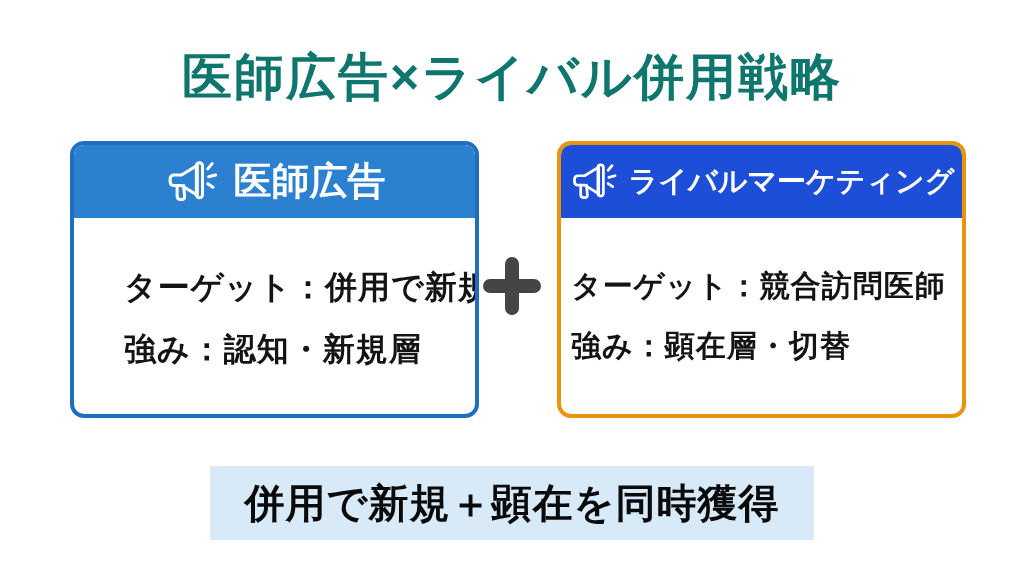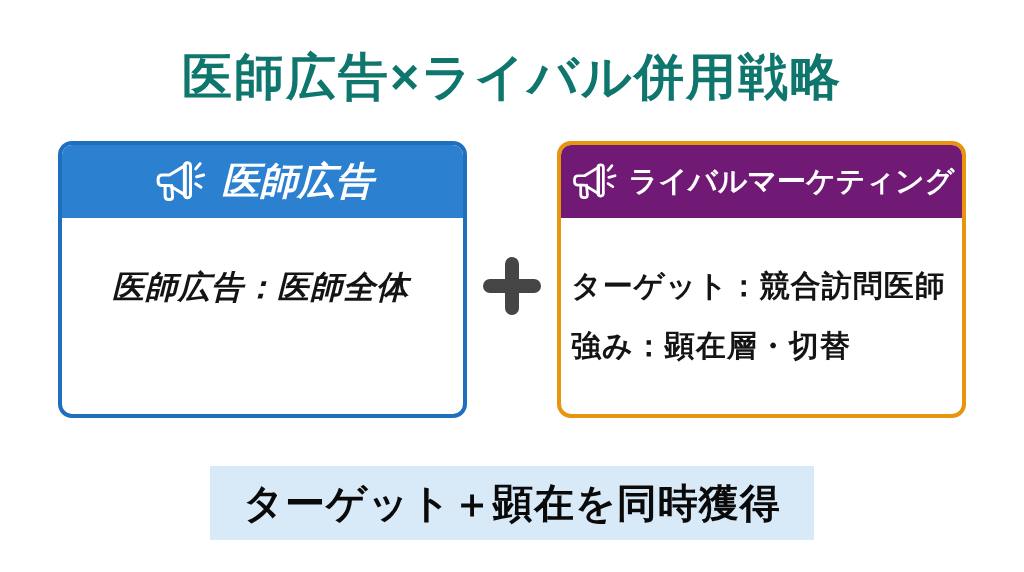--- a/index.html
+++ b/index.html
@@ -12,21 +12,21 @@
   .slide-title {
     position:absolute; top:52px; left:0; width:100%;
     text-align:center; font-size:50px; font-weight:800;
     letter-spacing:2px; line-height:1; color:#0f766e;
   }
   .card {
     position:absolute; top:141px; width:409px; height:277px;
     background:#ffffff; border-radius:14px; box-sizing:border-box;
     border:4px solid #1E6FBD; overflow:hidden;
   }
-  .card.left  { left:58px;  border-color:#1E6FBD;font-style:italic; }
+  .card.left  { left:70px;  border-color:#1E6FBD; }
   .card.right { left:557px; border-color:#E8940D; }
   .card-header {
     height:73px; display:flex; align-items:center; justify-content:center;
     gap:14px; color:#ffffff; font-weight:800;
     background:#2B80D0; border-radius:8px 8px 0 0;
   }
   .card.left  .card-header { background:#2B80D0; font-size:38px; }
   .card.right .card-header { background:#F59E1E; font-size:29px; gap:10px; }
   .megaphone { flex:0 0 auto; }
   .card.left  .megaphone { width:56px; height:46px; }
@@ -64,46 +64,47 @@
         <path d="M20 18 L38 7 L38 41 L20 30 L12 30 Q7 30 7 25 L7 23 Q7 18 12 18 Z"></path>
         <rect x="37" y="4" width="7" height="40" rx="3.5"></rect>
         <path d="M15 30 L15 42 Q15 46 19 46 L20 46 Q24 46 23.5 42 L22.5 30"></path>
         <path d="M50 11 L55 5"></path>
         <path d="M51 20 L59 18"></path>
         <path d="M50 28 L56 32"></path>
       </svg>
       <span>医師広告</span>
     </div>
     <div class="card-body">
-      <div class="body-line">医師広告：医師全体</div>
+      <div class="body-line">ターゲット：併用で新規</div>
+      <div class="body-line">強み：認知・新規層</div>
     </div>
   </div>
 
   <div class="plus-wrap">
     <svg viewBox="0 0 60 60" width="60" height="60">
       <rect x="1" y="23" width="58" height="14" rx="7" fill="#454545"></rect>
       <rect x="23" y="1" width="14" height="58" rx="7" fill="#454545"></rect>
     </svg>
   </div>
 
   <div class="card right" style="border-color: rgb(232, 148, 13);">
-    <div class="card-header" style="background: #701a75;">
+    <div class="card-header" style="background: #1d4ed8;">
       <svg class="megaphone" viewBox="0 0 64 52" fill="none" stroke="#ffffff" stroke-width="3.5" stroke-linecap="round" stroke-linejoin="round">
         <path d="M20 18 L38 7 L38 41 L20 30 L12 30 Q7 30 7 25 L7 23 Q7 18 12 18 Z"></path>
         <rect x="37" y="4" width="7" height="40" rx="3.5"></rect>
         <path d="M15 30 L15 42 Q15 46 19 46 L20 46 Q24 46 23.5 42 L22.5 30"></path>
         <path d="M50 11 L55 5"></path>
         <path d="M51 20 L59 18"></path>
         <path d="M50 28 L56 32"></path>
       </svg>
       <span>ライバルマーケティング</span>
     </div>
     <div class="card-body">
       <div class="body-line">ターゲット：競合訪問医師</div>
       <div class="body-line">強み：顕在層・切替</div>
     </div>
   </div>
 
   <div class="footer-banner" style="background: rgb(216, 233, 247);">
-    <div class="footer-text">ターゲット＋顕在を同時獲得</div>
+    <div class="footer-text">併用で新規＋顕在を同時獲得</div>
   </div>
 
 </div>
 
 </body></html>

